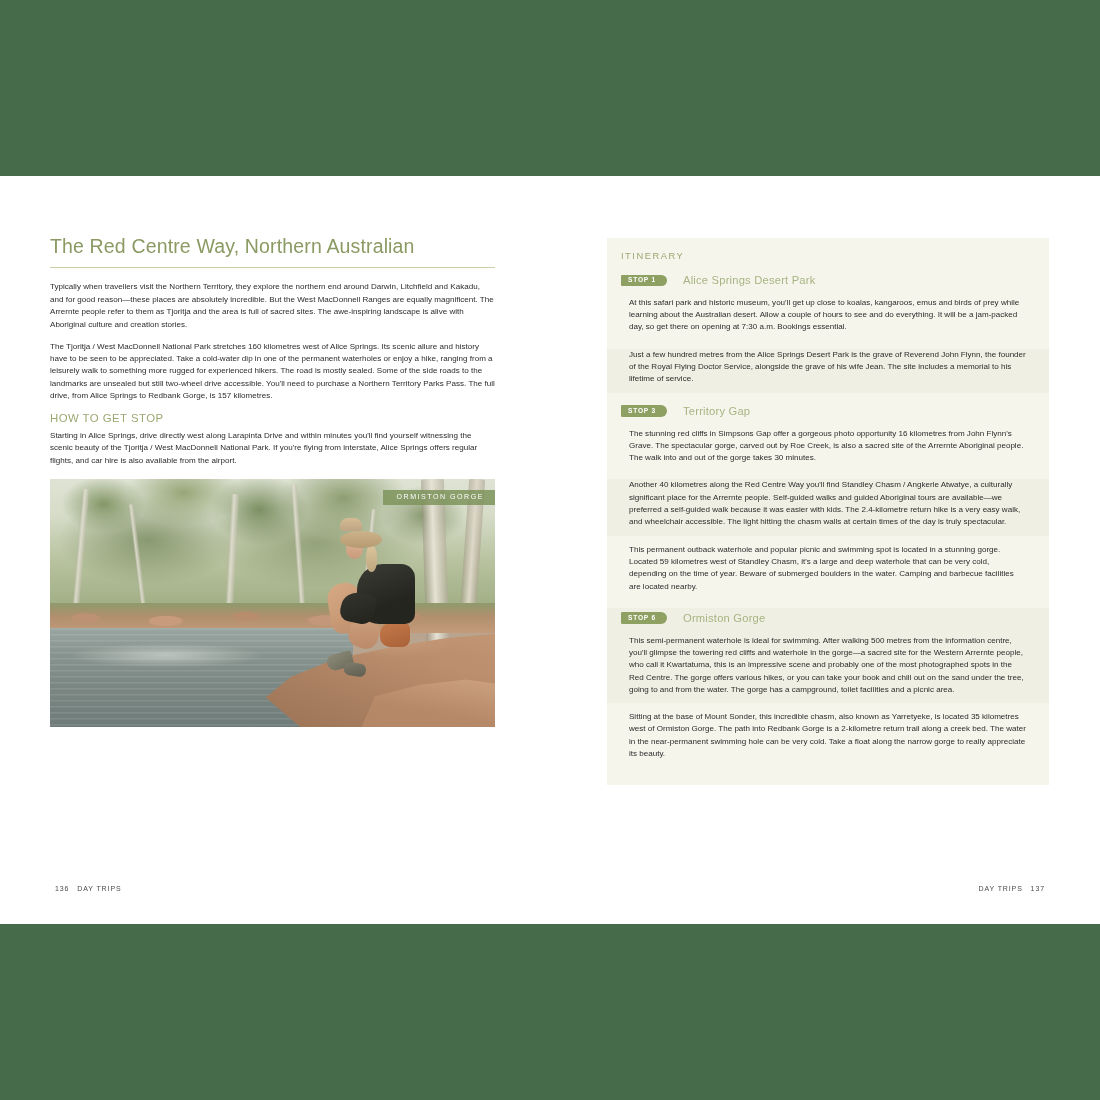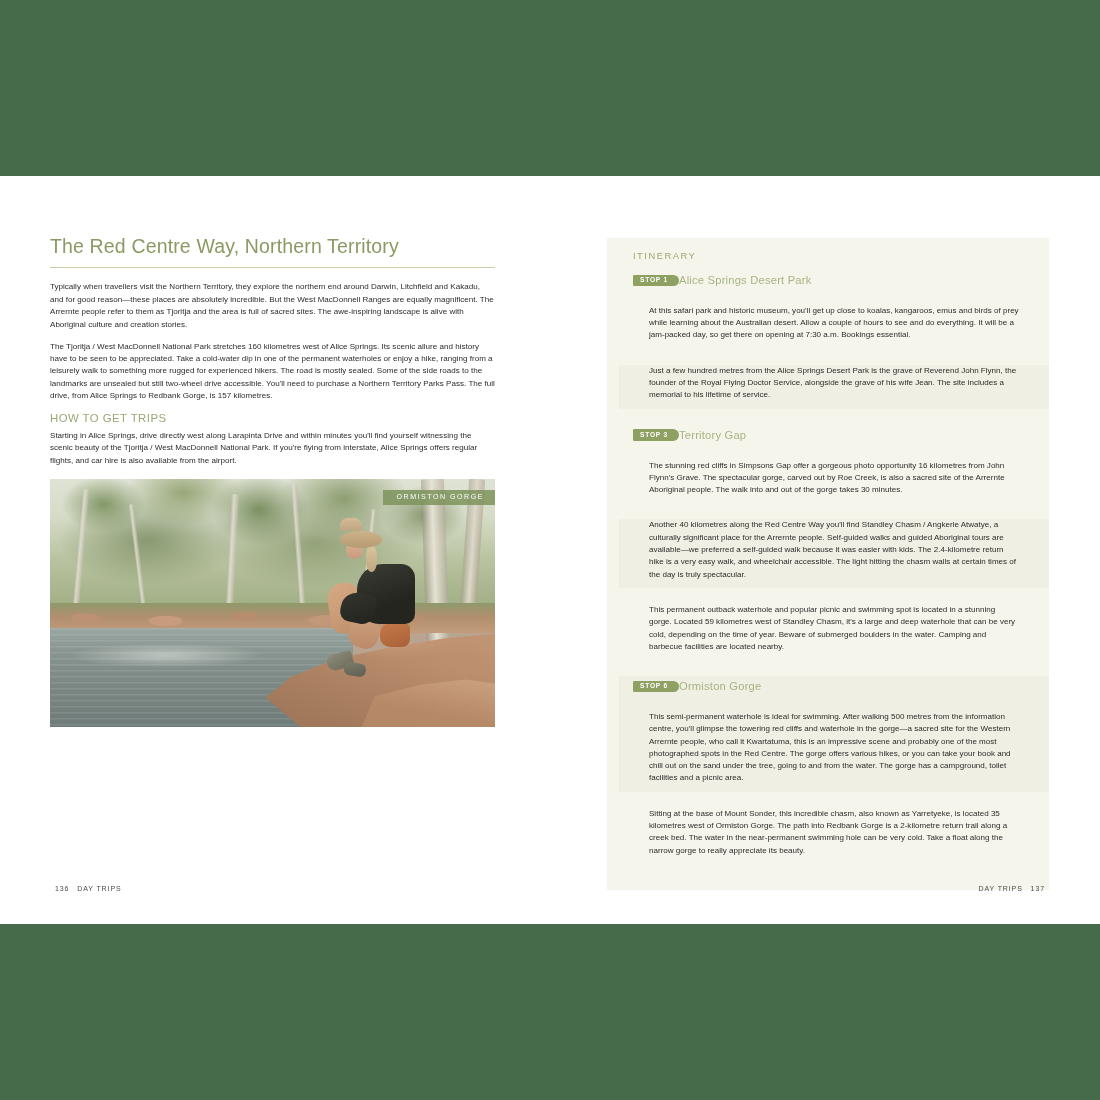--- a/index.html
+++ b/index.html
@@ -241,39 +241,39 @@
   .footer-right { right: 50px; }
   .footer .num { margin: 0 5px; }
 
   
   .itin-panel {
     position: absolute;
     left: 57px;
     top: 62px;
     width: 442px;
     background: #f6f5ec;
-    padding: 12px 0 10px 12px;
+    padding: 12px 0 10px 0;
     box-sizing: border-box;
   }
 
   .itin-heading {
     font-size: 9.4px;
     color: #9aa873;
     letter-spacing: 1.5px;
     padding: 0 14px;
     margin: 0 0 9px 0;
   }
 
   .stop-block { padding: 0 14px; }
   .stop-block.shaded { background: #f0efe3; }
 
   .stop-head {
     display: flex;
     align-items: center;
-    gap: 0;
+    gap: 16px;
     padding: 4px 0 2px 0;
   }
 
   .stop-badge {
     position: relative;
     display: inline-block;
     background: #8fa063;
     color: #ffffff;
     font-size: 6.6px;
     font-weight: 700;
@@ -288,39 +288,39 @@
     font-size: 11.2px;
     color: #a7b482;
     letter-spacing: 0.2px;
     line-height: 1.15;
   }
 
   .stop-body {
     font-size: 8.05px;
     line-height: 12.3px;
     color: #2c2c2c;
-    margin: 16px;
+    margin: 8px;
     padding: 0 0 7px 0;
   }
 </style>
 </head>
 <body>
 
 <div id="spread">
 
   <div class="page page-left">
     <div class="left-inner">
 
-      <h1 class="chapter-title">The Red Centre Way, Northern Territory</h1>
+      <h1 class="chapter-title">The Red Centre Way, Northern Australian</h1>
       <div class="title-rule"></div>
 
       <p class="body-p">Typically when travellers visit the Northern Territory, they explore the northern end around Darwin, Litchfield and Kakadu, and for good reason—these places are absolutely incredible. But the West MacDonnell Ranges are equally magnificent. The Arrernte people refer to them as Tjoritja and the area is full of sacred sites. The awe-inspiring landscape is alive with Aboriginal culture and creation stories.</p>
       <p class="body-p">The Tjoritja / West MacDonnell National Park stretches 160 kilometres west of Alice Springs. Its scenic allure and history have to be seen to be appreciated. Take a cold-water dip in one of the permanent waterholes or enjoy a hike, ranging from a leisurely walk to something more rugged for experienced hikers. The road is mostly sealed. Some of the side roads to the landmarks are unsealed but still two-wheel drive accessible. You'll need to purchase a Northern Territory Parks Pass. The full drive, from Alice Springs to Redbank Gorge, is 157 kilometres.</p>
 
-      <h2 class="subhead">HOW TO GET TRIPS</h2>
+      <h2 class="subhead">HOW TO GET STOP</h2>
       <p class="body-p">Starting in Alice Springs, drive directly west along Larapinta Drive and within minutes you'll find yourself witnessing the scenic beauty of the Tjoritja / West MacDonnell National Park. If you're flying from interstate, Alice Springs offers regular flights, and car hire is also available from the airport.</p>
 
       <div class="photo-wrap">
         <div class="ph-sky"></div>
         <div class="ph-trunk t1"></div>
         <div class="ph-trunk t2"></div>
         <div class="ph-trunk t3"></div>
         <div class="ph-trunk t4"></div>
         <div class="ph-trunk t5"></div>
         <div class="ph-trunk t6"></div>

